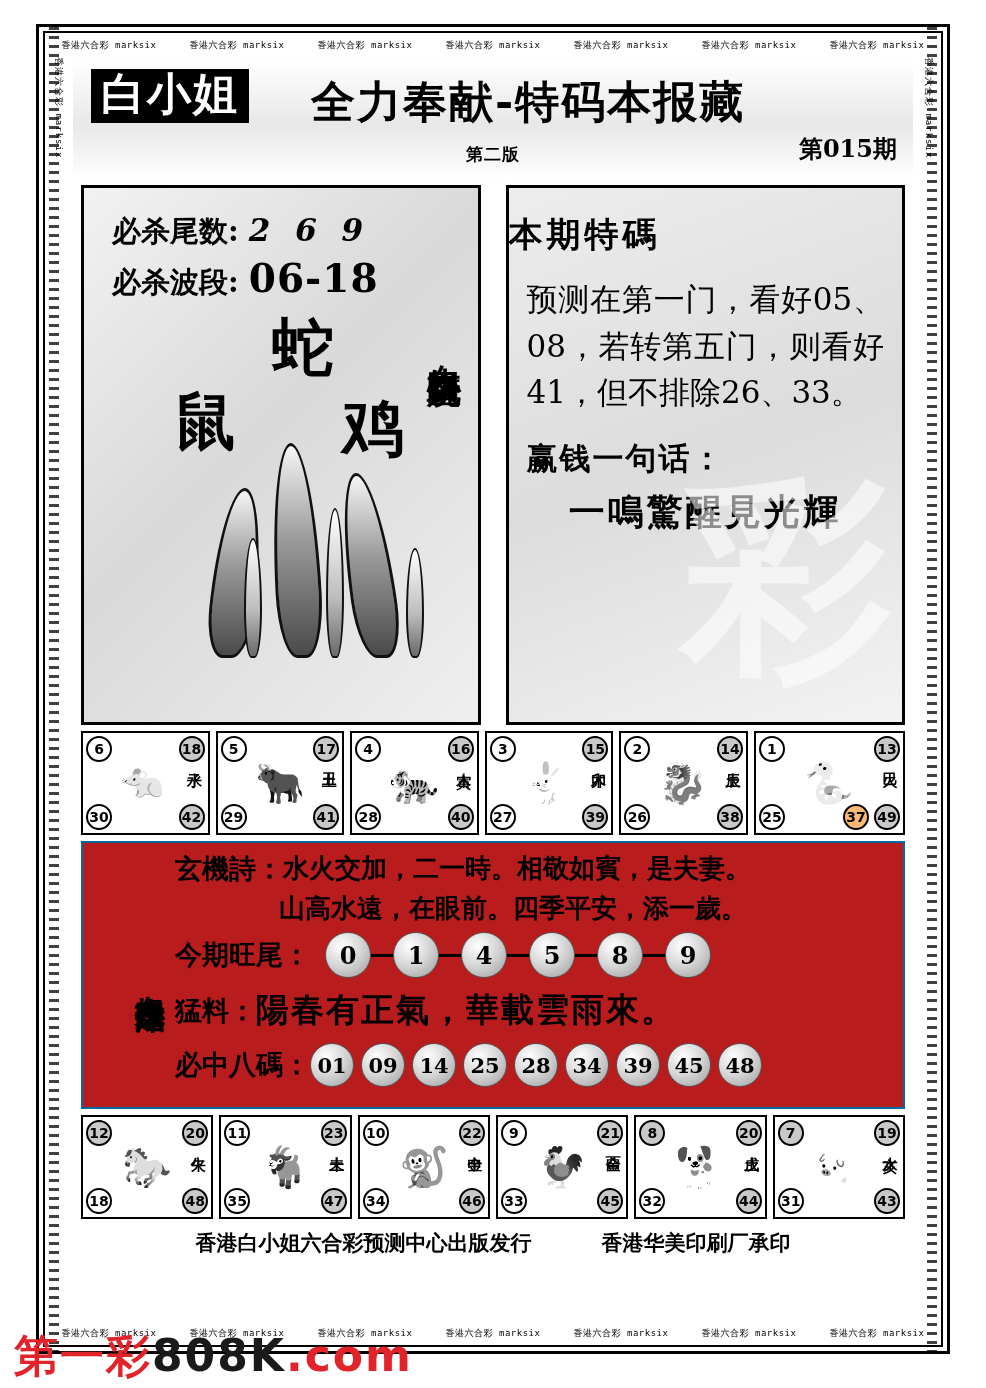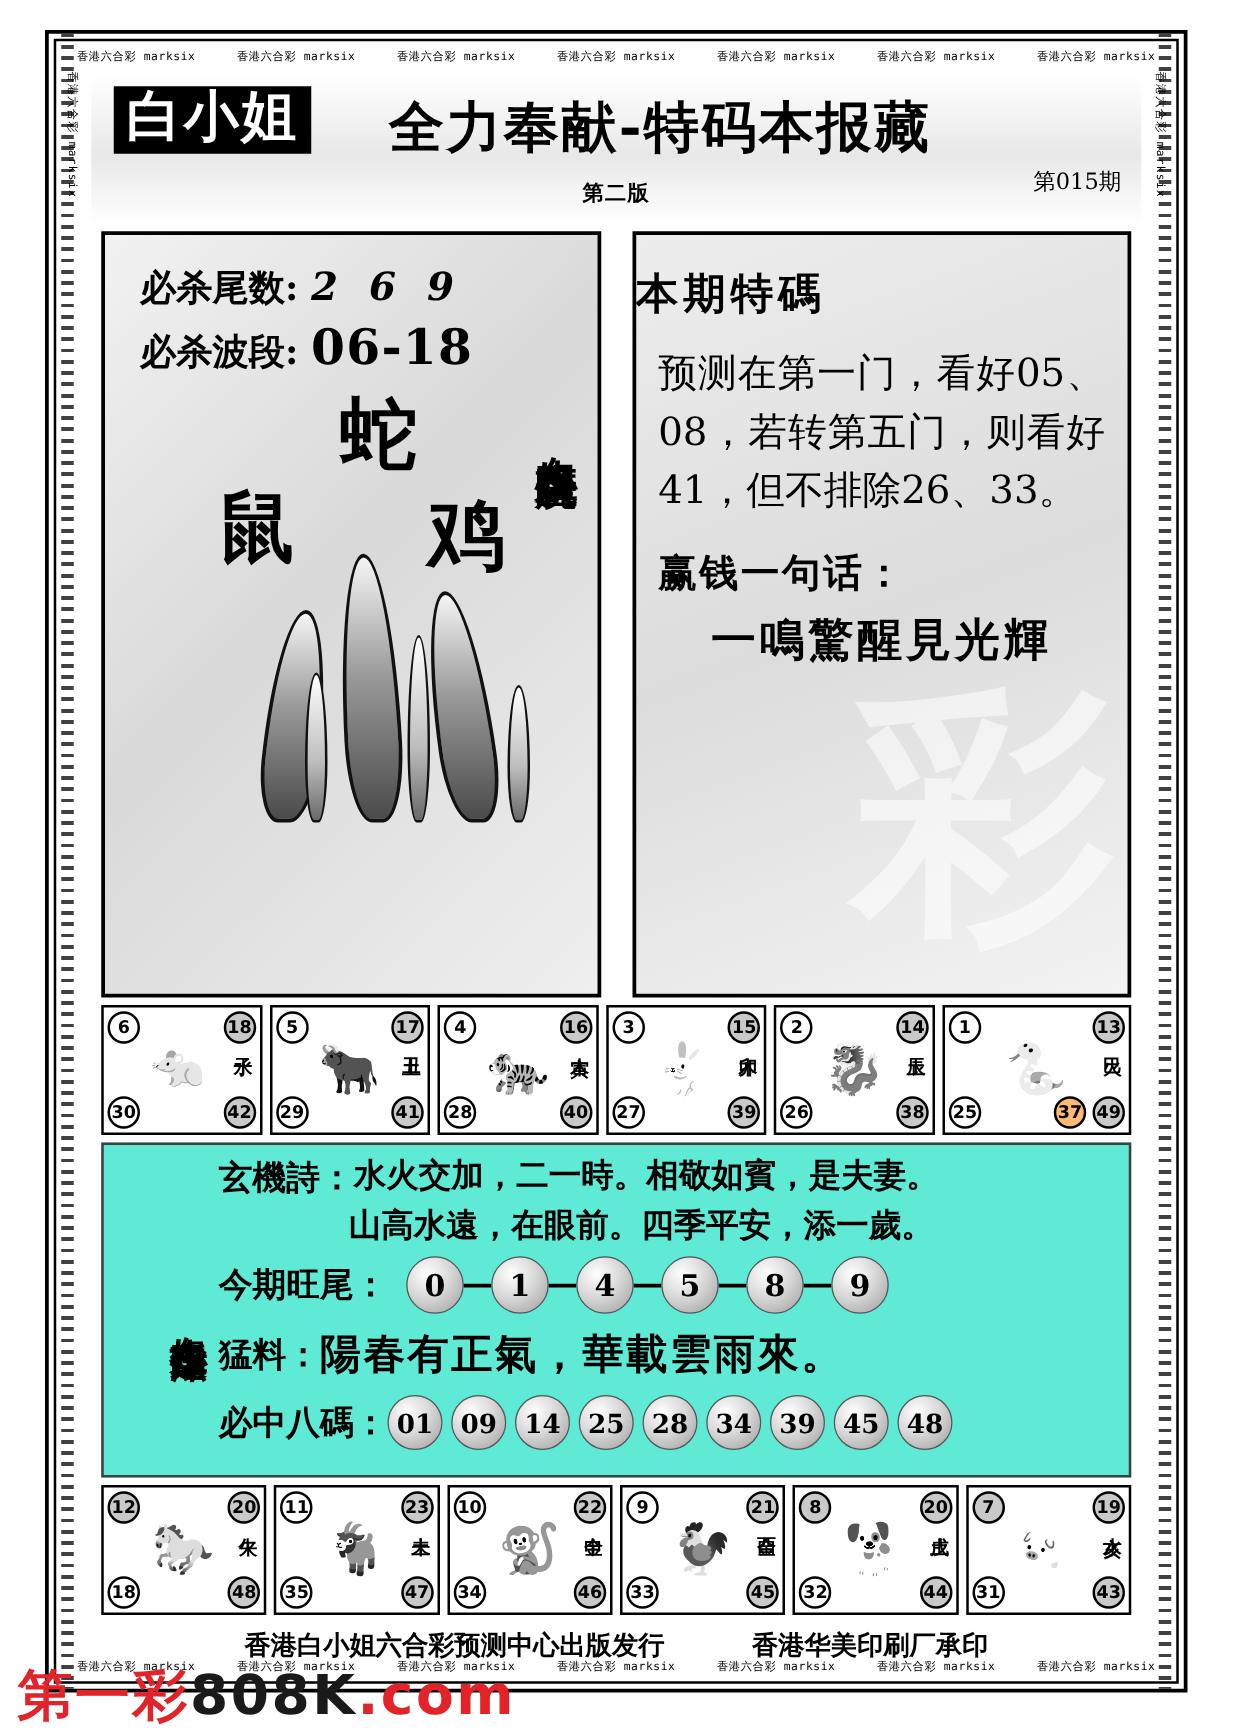--- a/index.html
+++ b/index.html
@@ -82,31 +82,31 @@
     position:absolute; left:238px; top:14px;
     font-family:"DejaVu Serif", serif;
     font-weight:bold; font-size:44px;
     letter-spacing:2px;
     color:#000;
     white-space:nowrap;
   }
   .issue {
     position:absolute; right:16px; top:74px;
     font-family:"DejaVu Serif", serif;
-    font-size:18px; font-weight:normal;margin-left:38px;
+    font-size:24px; font-weight:bold;margin-left:38px;
   }
   .edition {
     position:absolute; left:50%; transform:translateX(-50%); top:84px;
     font-family:"DejaVu Serif", serif;
     font-size:17px; font-weight:bold;
     letter-spacing:1px;
   }
 
   
-  .panels { position:relative; height:613px; margin-top:6px; display:flex; gap:25px; padding:0 8px; }
+  .panels { position:relative; height:540px; margin-top:6px; display:flex; gap:25px; padding:0 8px; }
   .panel {
     flex:1; border:3px solid #000; position:relative;
     background: linear-gradient(135deg,#f2f2f2 0%, #d9d9d9 45%, #efefef 100%);
     overflow:hidden;
   }
   .panel.left { }
   .kill-lines { position:absolute; left:28px; top:22px; }
   .kill-row {
     font-family:"DejaVu Serif", serif; font-weight:bold;
     font-size:29px; white-space:nowrap; line-height:1.35;
@@ -222,23 +222,23 @@
   .card .extra {
     position:absolute; right:34px; bottom:3px;
     width:26px; height:26px; border:2px solid #000; border-radius:50%;
     background:#fdba74;
     font-size:14px; font-weight:bold;
     display:flex; align-items:center; justify-content:center;
   }
 
   
   .midblock {
-    position:relative; margin:6px 8px 0 8px; border:2px solid #404040;
+    position:relative; margin:6px 8px 0 8px; border:2px solid #0369a1;
     padding:8px 8px 10px 92px; min-height:268px;
-    background:#5eead4;
+    background:#b91c1c;
   }
   .mid-vert {
     position:absolute; left:6px; top:6px; bottom:6px; width:76px;
     font-family:"DejaVu Serif", serif; font-weight:bold;
     font-size:30px; line-height:1.02;
     writing-mode: vertical-rl; text-orientation: upright;
     display:flex; align-items:flex-start; justify-content:center;
     letter-spacing:1px;
   }
   .mid-row { display:flex; align-items:center; margin-bottom:4px; }

